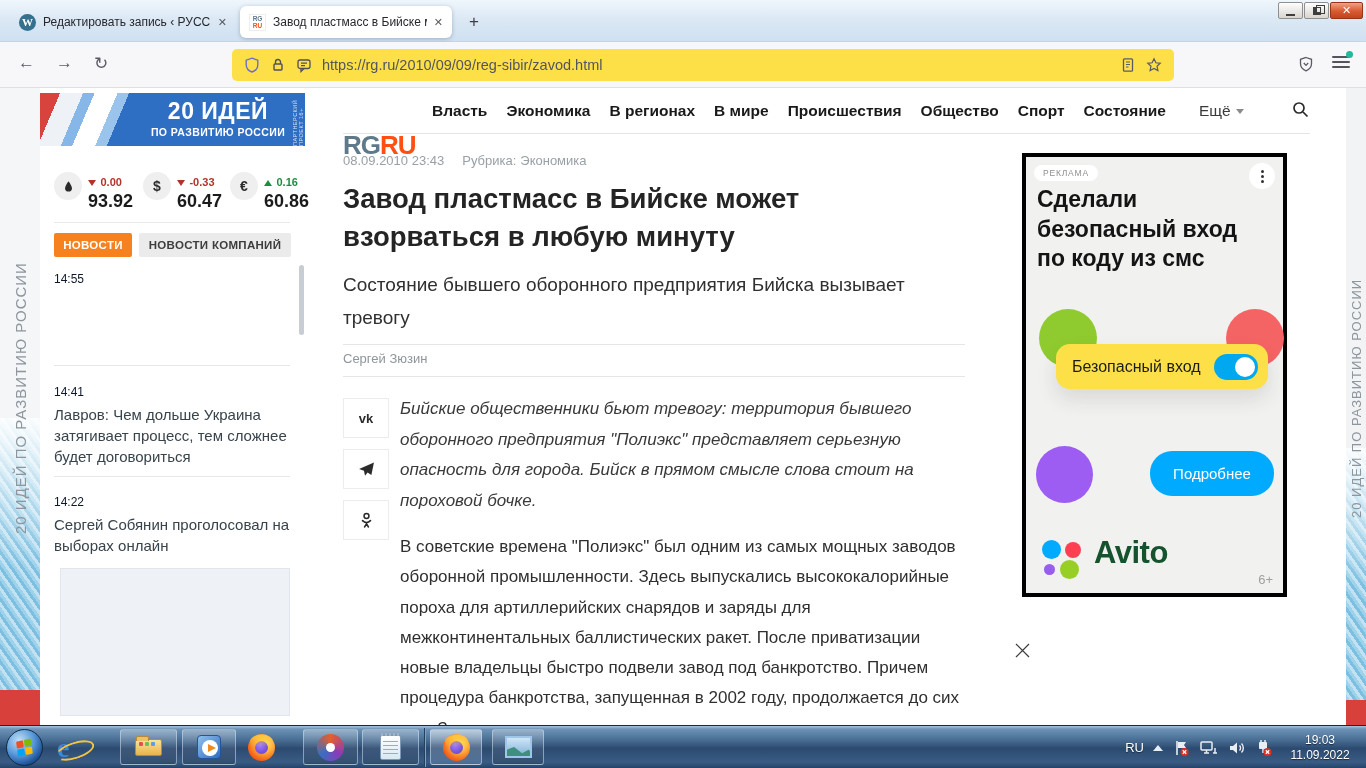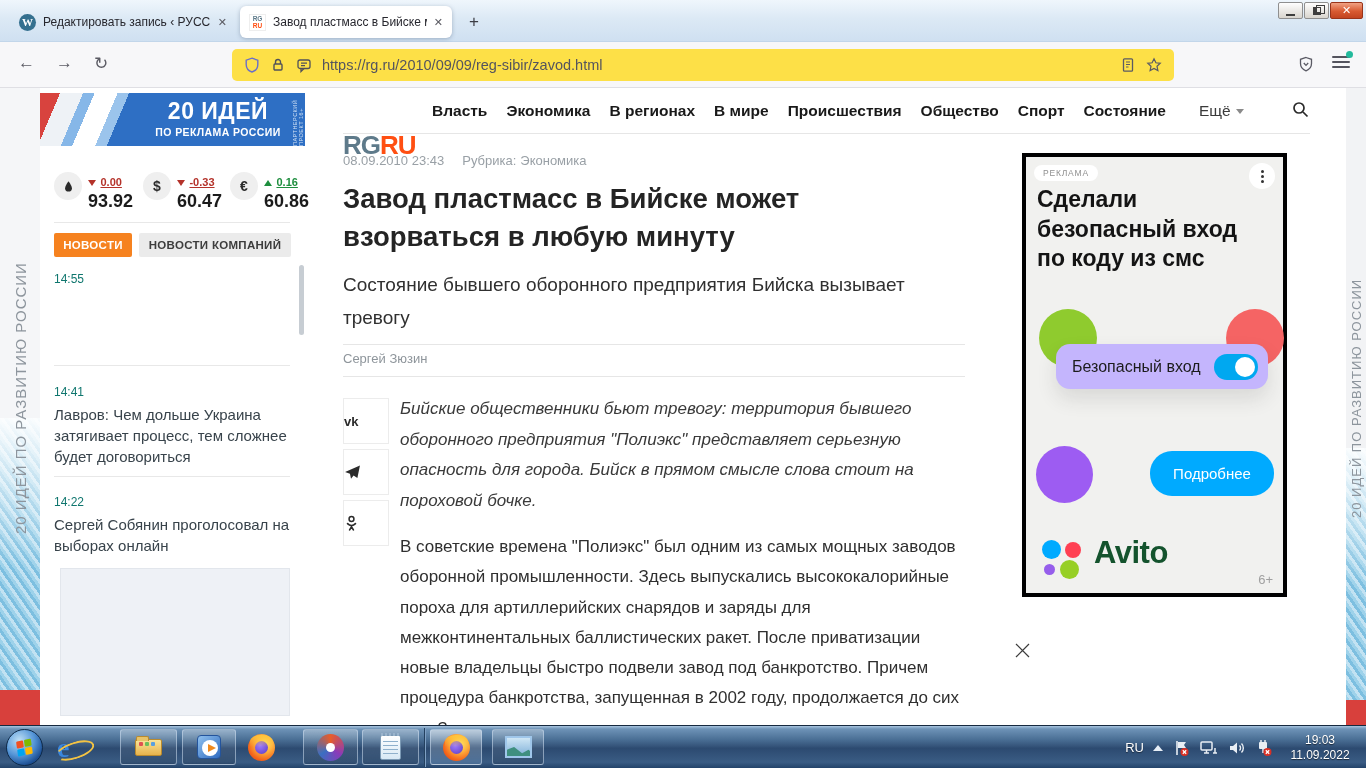--- a/index.html
+++ b/index.html
@@ -64,29 +64,29 @@
     background:linear-gradient(113deg,#d8433e 0 7%,#eef2f6 7% 15%,#86b7e8 15% 19%,#ffffff 19% 27%,#9bc4ec 27% 31%,#2e6fc4 31% 100%); }
   .banner-l1 { position:absolute; left:108px; top:5px; width:140px; text-align:center; font-size:23px; font-weight:700; letter-spacing:.5px; }
   .banner-l2 { position:absolute; left:108px; top:33px; width:140px; text-align:center; font-size:10.5px; font-weight:700; letter-spacing:.4px; }
   .banner-partner { position:absolute; right:1px; top:0; height:100%; writing-mode:vertical-rl; transform:rotate(180deg);
     font-size:5.5px; letter-spacing:.5px; color:#cfe0f5; display:flex; align-items:center; }
   .rate { position:absolute; top:84px; display:flex; gap:6px; }
   .rate-c { width:28px; height:28px; border-radius:50%; background:#efefef; display:flex; align-items:center; justify-content:center;
     font-size:14px; font-weight:700; color:#2c2c2c; }
   .rate-up,.rate-dn { width:0; height:0; border-left:4px solid transparent; border-right:4px solid transparent; display:inline-block; }
   .rate-dn { border-top:6px solid #b4322a; } .rate-up { border-bottom:6px solid #1e8e3e; }
-  .rate-chg { font-size:11px; font-weight:700;text-decoration:underline; }
+  .rate-chg { font-size:11px; font-weight:700; }
   .rate-chg.neg { color:#b4322a; } .rate-chg.pos { color:#1e8e3e; }
   .rate-val { font-size:18px; color:#1b1b1b; font-weight:600; margin-top:1px; }
   .side-hr { position:absolute; left:54px; width:236px; border-top:1px solid #e8e8e8; }
   .stab { position:absolute; top:145px; height:24px; font-size:11.5px; font-weight:700; display:flex; align-items:center;
     justify-content:center; border-radius:2px; letter-spacing:.3px; }
   .stab-on { left:54px; width:78px; background:#f6821f; color:#fff; }
   .stab-off { left:139px; width:152px; background:#ebebeb; color:#3d3d3d; }
-  .news-time { position:absolute; left:54px; font-size:12px; color:#0f766e; }
+  .news-time { position:absolute; left:54px; font-size:12px; color:#0f172a; }
   .news-text { position:absolute; left:54px; width:250px; font-size:15px; line-height:21px; color:#38434b; }
   .sb-thumb { position:absolute; left:299px; top:177px; width:5px; height:70px; border-radius:3px; background:#c7cdd3; }
   .placeholder { position:absolute; left:60px; top:480px; width:230px; height:148px; background:#eef1f6; border:1px solid #e2e6ec; }
 
   
   .logo { position:absolute; left:343px; top:8px; font-size:26px; font-weight:800; letter-spacing:-1px;margin-top:34px; }
   .logo .g { color:#5e7a8a; } .logo .o { color:#ff4f12; }
   .sitenav { position:absolute; left:432px; top:14px; display:flex; gap:19px; font-size:15.5px; font-weight:700; color:#191919; }
   .sitenav .more { font-weight:400; color:#3a3a3a; margin-left:14px; display:flex; align-items:center; gap:5px; }
   .caret { width:0; height:0; border-left:4px solid transparent; border-right:4px solid transparent; border-top:5px solid #8a8a8a; }
@@ -94,41 +94,41 @@
   .search { position:absolute; left:1292px; top:13px; }
 
   
   .meta { position:absolute; left:343px; top:65px; font-size:13px; color:#99a0a6; display:flex; gap:18px; }
   .meta .rl { margin-right:4px; }
   .a-title { position:absolute; left:343px; top:92px; width:560px; font-size:27.5px; line-height:38px; font-weight:700; color:#242424; }
   .a-sub { position:absolute; left:343px; top:180px; width:600px; font-size:19px; line-height:33px; font-weight:500; color:#303030; }
   .a-hr1 { position:absolute; left:343px; top:256px; width:622px; border-top:1px solid #e6e6e6; }
   .a-author { position:absolute; left:343px; top:263px; font-size:13px; color:#8e959b; }
   .a-hr2 { position:absolute; left:343px; top:288px; width:622px; border-top:1px solid #e6e6e6; }
-  .share { position:absolute; left:343px; width:46px; height:46px; border:1px solid #ececec; background:#fff;
-    display:flex; align-items:center; color:#2b2b2b; }
+  .share { position:absolute; left:343px; width:46px; height:40px; border:1px solid #ececec; background:#fff;
+    display:flex; align-items:center; justify-content:center; color:#2b2b2b; }
   .share.vk { top:310px; font-weight:800; font-size:13px; }
   .share.tg { top:361px; } .share.ok { top:412px; }
   .a-lead { position:absolute; left:400px; top:306px; width:565px; font-size:17px; line-height:30.5px;
     font-style:italic; color:#3a3a3a; }
   .a-body { position:absolute; left:400px; top:444px; width:565px; font-size:17px; line-height:30.3px; color:#2f2f2f; }
 
   
   .ad { position:absolute; left:1022px; top:65px; width:265px; height:444px; background:#f1f1ef; border:4px solid #000000; }
   .ad-badge { position:absolute; left:8px; top:8px; background:#fff; border-radius:9px; padding:3px 9px;
     font-size:8.5px; letter-spacing:.8px; color:#8f8f8f; }
   .ad-dots { position:absolute; right:8px; top:6px; width:26px; height:26px; border-radius:50%; background:#fff;
     display:flex; flex-direction:column; align-items:center; justify-content:center; gap:2px; }
   .ad-dots i { width:3px; height:3px; border-radius:50%; background:#333; }
   .ad-head { position:absolute; left:11px; top:28px; width:215px; font-size:23px; line-height:29.5px; font-weight:700; color:#141414; }
   .circle { position:absolute; border-radius:50%; }
   .c-green { left:13px; top:152px; width:58px; height:58px; background:#8fcb2e; }
   .c-red { left:200px; top:152px; width:58px; height:58px; background:#f56464; }
   .c-purple { left:10px; top:289px; width:57px; height:57px; background:#9d5cf2; }
-  .ad-pill { position:absolute; left:30px; top:187px; width:212px; height:45px; background:#c4b5fd; border-radius:14px;
+  .ad-pill { position:absolute; left:30px; top:187px; width:212px; height:45px; background:#fde047; border-radius:14px;
     box-shadow:0 10px 20px rgba(40,40,40,.12); display:flex; align-items:center; padding:0 10px 0 16px; gap:10px; }
   .ad-pill-label { flex:1; font-size:16px; color:#1c1c1c; }
   .toggle { width:44px; height:26px; border-radius:13px; background:#00a8f0; position:relative; flex:0 0 auto; }
   .toggle:before { content:""; position:absolute; right:3px; top:3px; width:20px; height:20px; border-radius:50%; background:#fff; }
   .ad-btn { position:absolute; left:124px; top:294px; width:124px; height:45px; border-radius:22px; background:#00aaff;
     color:#fff; font-size:15px; display:flex; align-items:center; justify-content:center; }
   .avito { position:absolute; left:16px; top:381px; width:48px; height:46px; }
   .avito i { position:absolute; border-radius:50%; }
   .avito .b { left:0; top:2px; width:19px; height:19px; background:#00aaff; }
   .avito .r { left:23px; top:4px; width:16px; height:16px; background:#ff4053; }
@@ -250,21 +250,21 @@
     <div class="vtext">20 ИДЕЙ ПО РАЗВИТИЮ РОССИИ</div>
   </div>
   <div class="edge-r">
     <div class="stripes"></div>
     <div class="redpatch"></div>
     <div class="vtext">20 ИДЕЙ ПО РАЗВИТИЮ РОССИИ</div>
   </div>
 
   <div class="banner">
     <div class="banner-l1">20 ИДЕЙ</div>
-    <div class="banner-l2">ПО РЕКЛАМА РОССИИ</div>
+    <div class="banner-l2">ПО РАЗВИТИЮ РОССИИ</div>
     <div class="banner-partner">ПАРТНЕРСКИЙ ПРОЕКТ 16+</div>
   </div>
 
   <div class="rate" style="left:54px">
     <div class="rate-c">
       <svg width="13" height="13" viewBox="0 0 16 16">
           <path d="M8 1.5 C8 1.5 3.8 7 3.8 10 a4.2 4.2 0 0 0 8.4 0 C12.2 7 8 1.5 8 1.5 Z" fill="#2b2b2b"></path>
         </svg>
     </div>
     <div><span class="rate-dn"></span> <span class="rate-chg neg">0.00</span>

